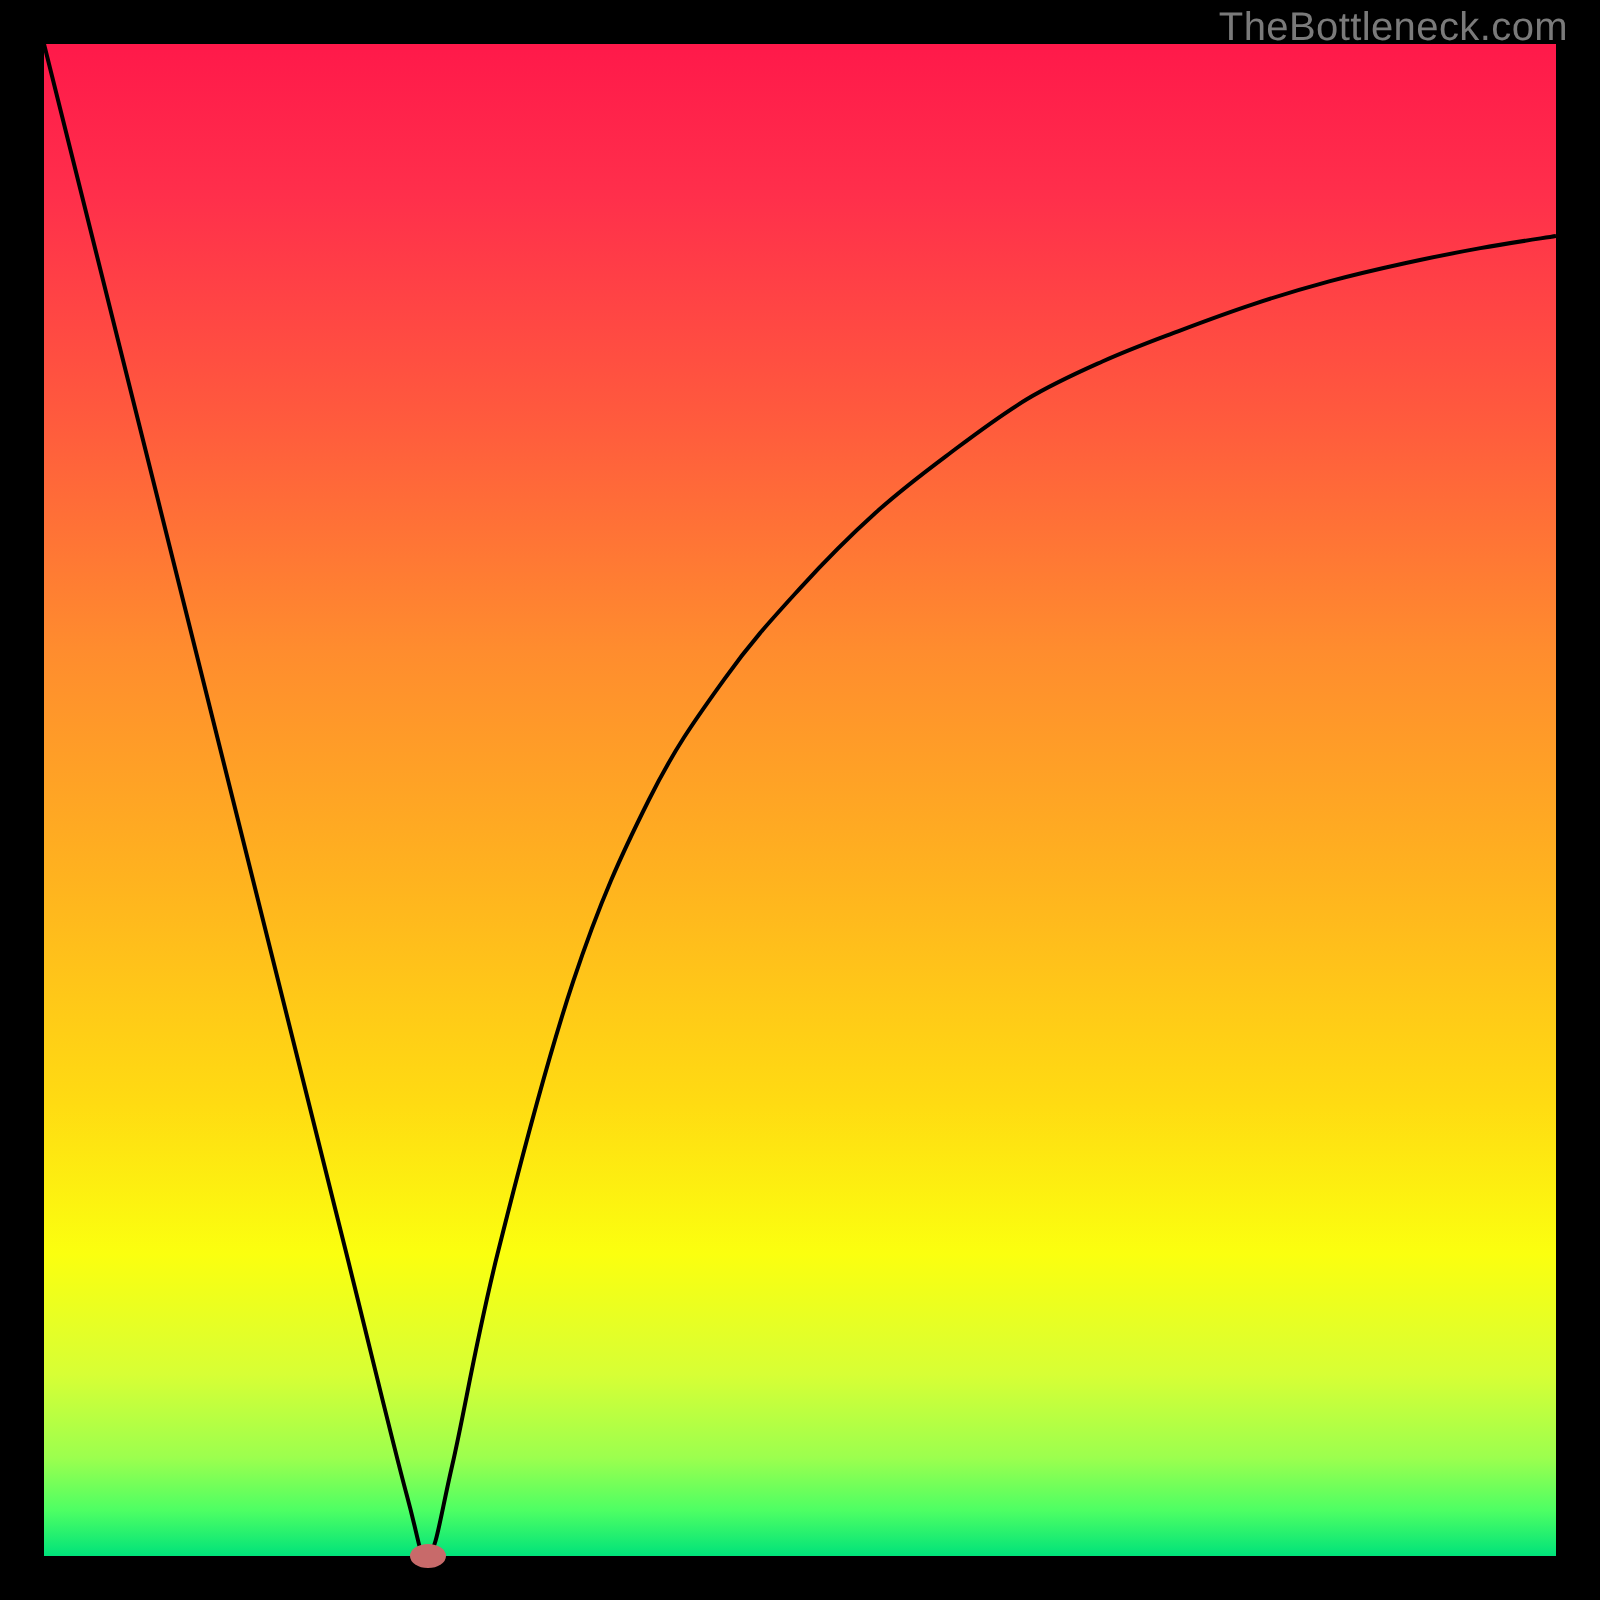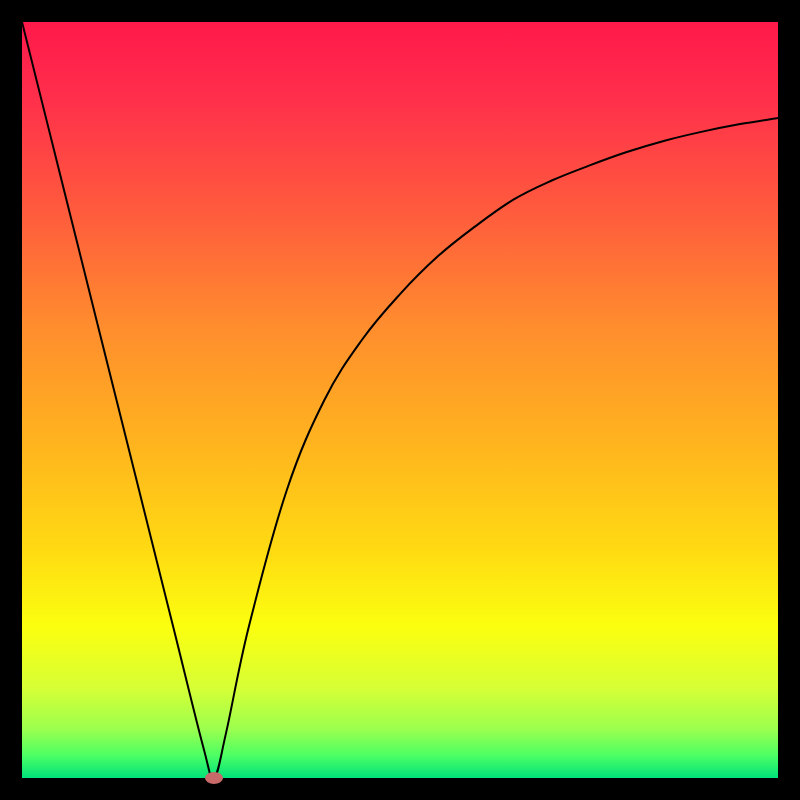--- a/index.html
+++ b/index.html
@@ -47,13 +47,14 @@
 <body>
 <div class="wrap">
   <div class="plot"></div>
 
   <svg class="curve" viewBox="0 0 756 756" preserveAspectRatio="none">
     <path id="curve-path" fill="none" stroke="#000" stroke-width="2" d="M0.00 0.00 C6.80 27.22,24.19 96.77,37.80 151.20 C51.41 205.63,61.99 247.97,75.60 302.40 C89.21 356.83,99.79 399.17,113.40 453.60 C127.01 508.03,138.95 555.81,151.20 604.80 C163.45 653.79,174.09 698.54,181.44 725.76 C188.79 752.98,187.94 758.72,192.02 756.00 C196.11 753.28,197.86 737.86,204.12 710.64 C210.38 683.42,215.91 648.35,226.80 604.80 C237.69 561.25,250.99 509.54,264.60 468.72 C278.21 427.90,288.79 405.22,302.40 378.00 C316.01 350.78,326.59 336.57,340.20 317.52 C353.81 298.47,364.39 287.13,378.00 272.16 C391.61 257.19,402.19 246.61,415.80 234.36 C429.41 222.11,439.99 214.33,453.60 204.12 C467.21 193.91,477.79 185.82,491.40 177.66 C505.01 169.50,515.59 164.88,529.20 158.76 C542.81 152.64,553.39 148.81,567.00 143.64 C580.61 138.47,591.19 134.52,604.80 130.03 C618.41 125.54,628.99 122.37,642.60 118.69 C656.21 115.02,666.79 112.61,680.40 109.62 C694.01 106.63,704.59 104.51,718.20 102.06 C731.81 99.61,749.20 97.10,756.00 96.01"></path>
   </svg>
 
   <div id="marker" class="marker" style="left: 214.024px; top: 778px;"></div>
 
+  <div class="watermark">TheBottleneck.com</div>
 </div>
 
 </body></html>

